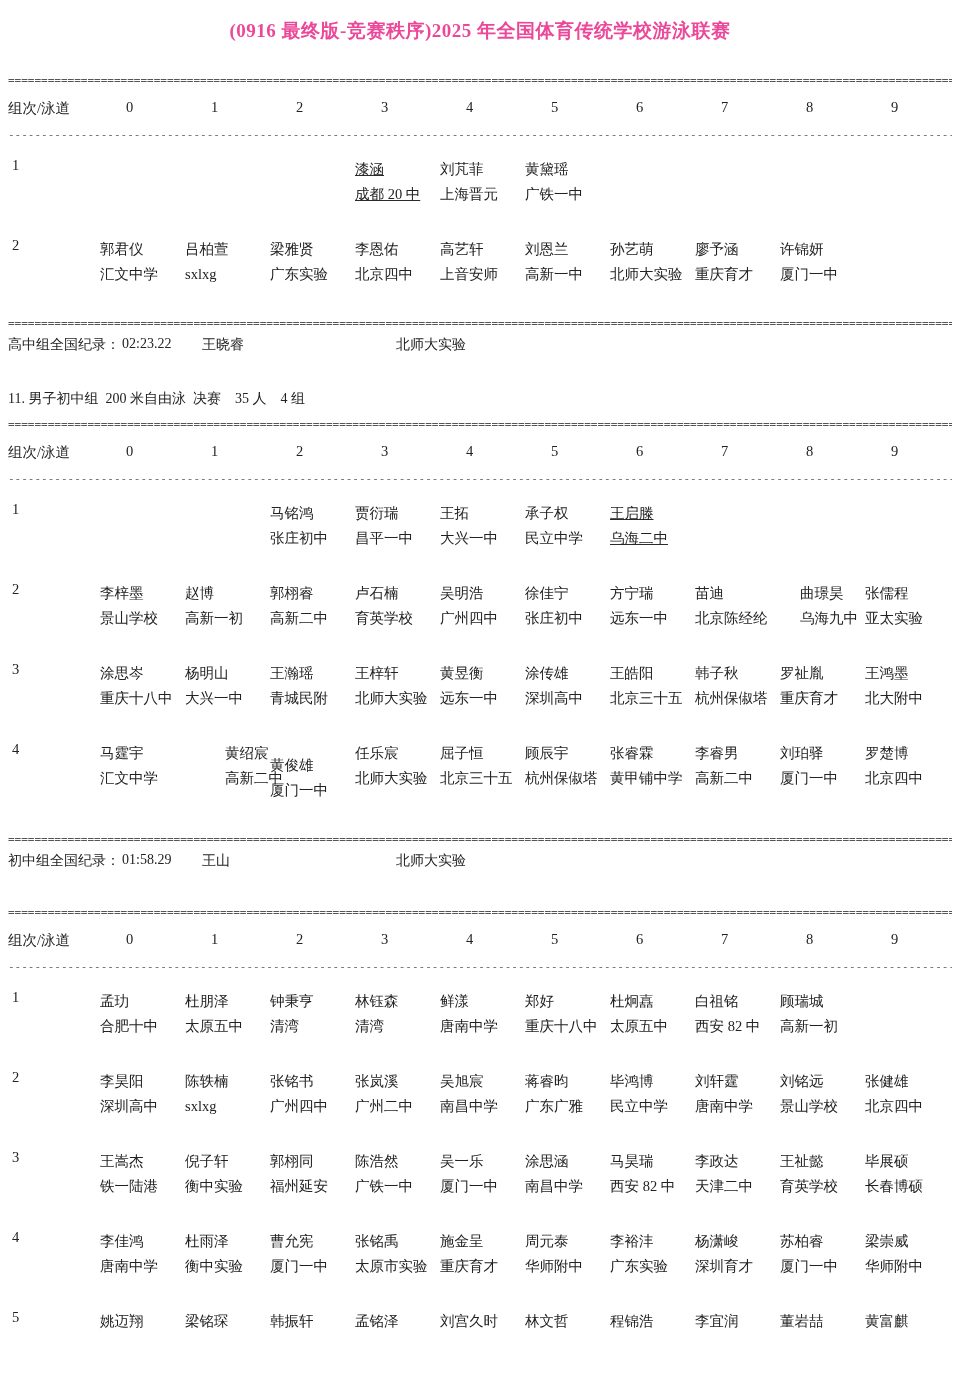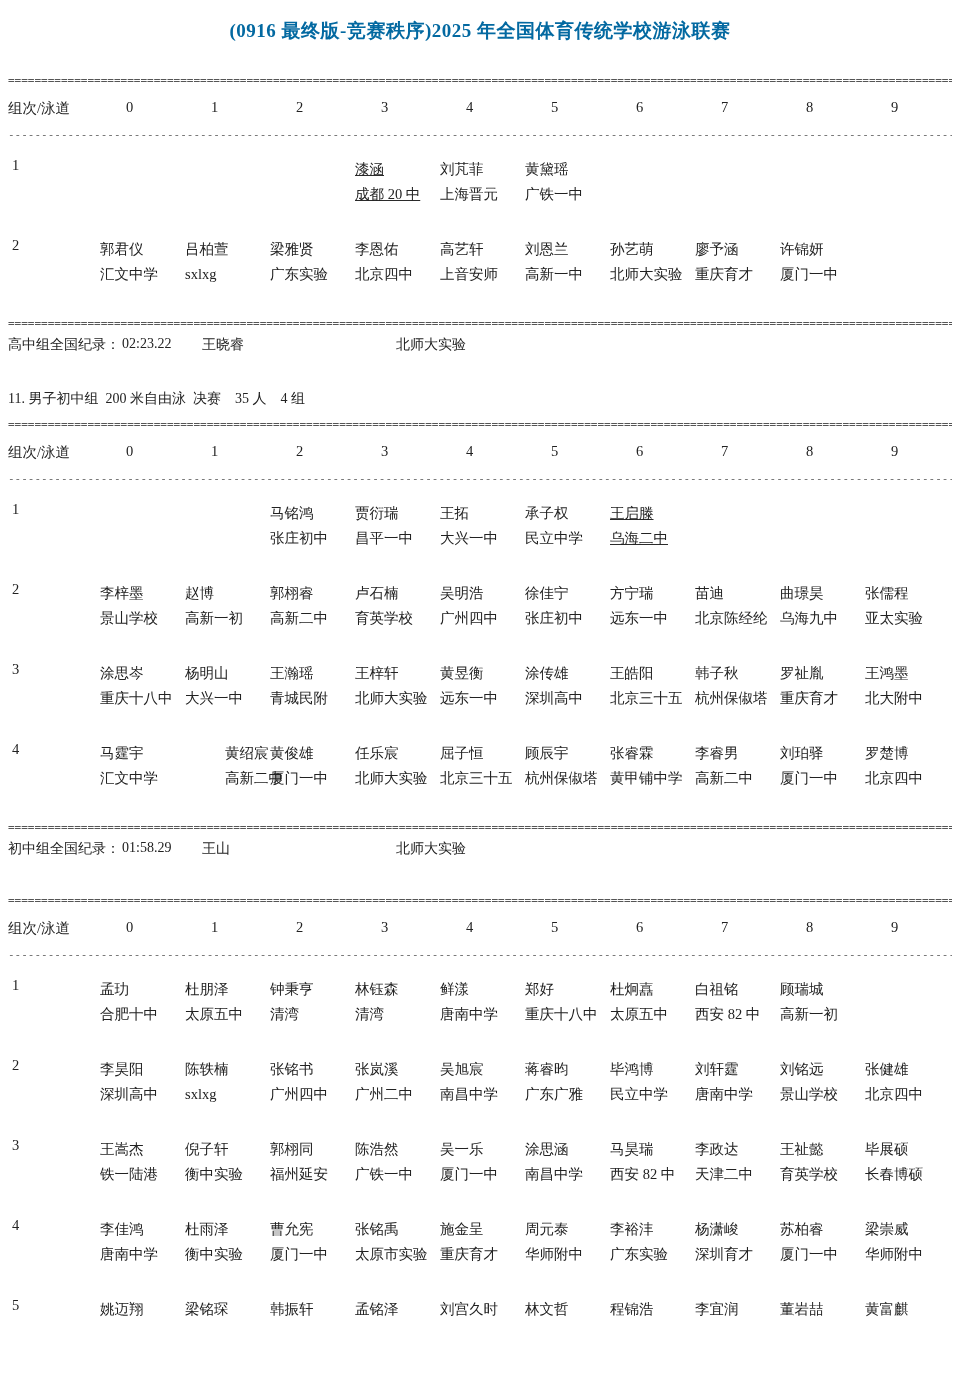--- a/index.html
+++ b/index.html
@@ -4,21 +4,21 @@
 <style>
   html,body{margin:0;padding:0;background:#fff;}
   body{
     width:960px;height:1373px;overflow:hidden;
     font-family:"Liberation Serif","DejaVu Serif",serif;
     color:#2b2b2b;
   }
   .page{padding:6px 8px 0 8px;width:944px;}
   .doc-title{
     text-align:center;font-size:19px;font-weight:bold;letter-spacing:.5px;
-    margin:12px 0 30px 0;color:#0369a1;
+    margin:12px 0 30px 0;color:#ec4899;
   }
   .event-title{font-size:14px;margin:0 0 10px 0;white-space:pre;color:#222;}
   .sep{
     font-family:"DejaVu Sans Mono","Liberation Mono",monospace;
     font-size:11px;line-height:13px;height:13px;overflow:hidden;
     white-space:nowrap;color:#555;margin:5px 0;letter-spacing:0;
   }
   .sep-dash{color:#666;}
   .grid-row{
     display:grid;grid-template-columns:92px repeat(10,85px);
@@ -201,21 +201,21 @@
               <div class="school">张庄初中</div>
             </div>
             <div class="cell" style="grid-area: 1 / 8;">
               <div class="name">方宁瑞</div>
               <div class="school">远东一中</div>
             </div>
             <div class="cell" style="grid-area: 1 / 9;">
               <div class="name">苗迪</div>
               <div class="school">北京陈经纶</div>
             </div>
-            <div class="cell" style="grid-area: 1 / 10;">
+            <div class="cell" style="grid-area: 1 / 10; margin-left: 20px;">
               <div class="name">曲璟昊</div>
               <div class="school">乌海九中</div>
             </div>
             <div class="cell" style="grid-area: 1 / 11;">
               <div class="name">张儒程</div>
               <div class="school">亚太实验</div>
             </div>
           </div>
 
   <div class="grid-row heat">
@@ -265,21 +265,21 @@
   <div class="grid-row heat">
     <div class="heat-no">4</div>
   <div class="cell" style="grid-area: 1 / 2;">
               <div class="name">马霆宇</div>
               <div class="school">汇文中学</div>
             </div>
             <div class="cell" style="grid-area: 1 / 3; margin-left: 40px;">
               <div class="name">黄绍宸</div>
               <div class="school">高新二中</div>
             </div>
-            <div class="cell" style="grid-area: 1 / 4;">
+            <div class="cell" style="grid-area: 1 / 4; margin-top: 12px;">
               <div class="name">黄俊雄</div>
               <div class="school">厦门一中</div>
             </div>
             <div class="cell" style="grid-area: 1 / 5;">
               <div class="name">任乐宸</div>
               <div class="school">北师大实验</div>
             </div>
             <div class="cell" style="grid-area: 1 / 6;">
               <div class="name">屈子恒</div>
               <div class="school">北京三十五</div>

